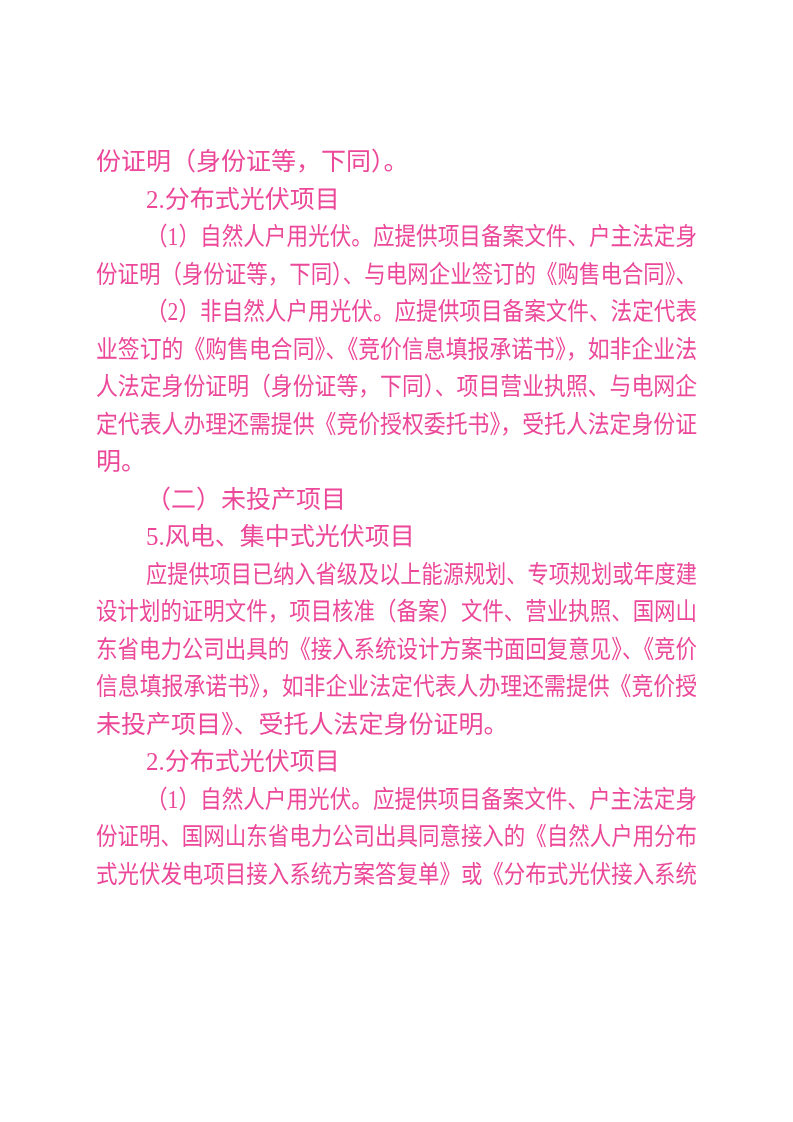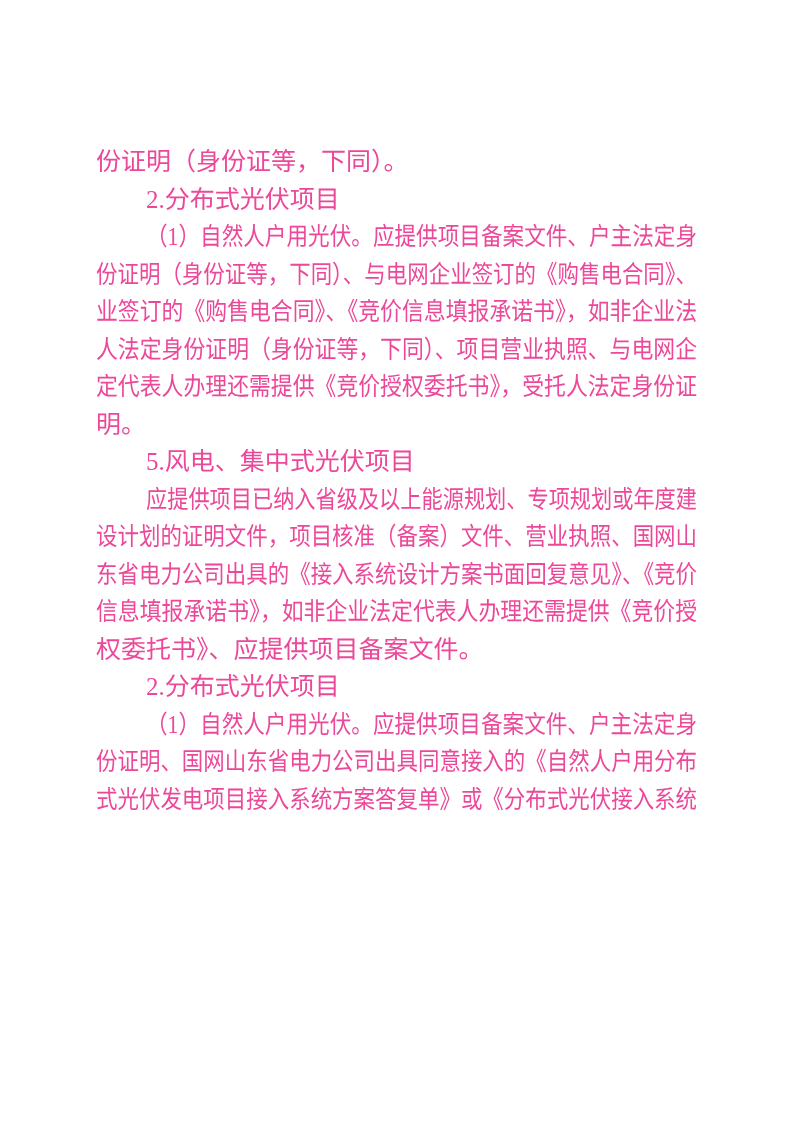--- a/index.html
+++ b/index.html
@@ -40,28 +40,30 @@
 </style>
 </head>
 <body>
 
 <div class="page">
   <div class="text-block" id="doc-body">
       <div class="line"><span class="t">份证明（身份证等，下同）。</span></div>
       <div class="line ind"><span class="t">2.分布式光伏项目</span></div>
       <div class="line ind"><span class="t" style="transform: scaleX(0.8643);">（1）自然人户用光伏。应提供项目备案文件、户主法定身</span></div>
       <div class="line"><span class="t" style="transform: scaleX(0.8586);">份证明（身份证等，下同）、与电网企业签订的《购售电合同》、</span></div>
+      <div class="line ind"><span class="t" style="transform: scaleX(0.8643);">（2）非自然人户用光伏。应提供项目备案文件、法定代表</span></div>
       <div class="line"><span class="t" style="transform: scaleX(0.8742);">业签订的《购售电合同》、《竞价信息填报承诺书》，如非企业法</span></div>
       <div class="line"><span class="t" style="transform: scaleX(0.8742);">人法定身份证明（身份证等，下同）、项目营业执照、与电网企</span></div>
       <div class="line"><span class="t" style="transform: scaleX(0.8742);">定代表人办理还需提供《竞价授权委托书》，受托人法定身份证</span></div>
       <div class="line"><span class="t">明。</span></div>
+      <div class="line ind"><span class="t">（二）未投产项目</span></div>
       <div class="line ind"><span class="t">5.风电、集中式光伏项目</span></div>
       <div class="line ind"><span class="t" style="transform: scaleX(0.8477);">应提供项目已纳入省级及以上能源规划、专项规划或年度建</span></div>
       <div class="line"><span class="t" style="transform: scaleX(0.8586);">设计划的证明文件，项目核准（备案）文件、营业执照、国网山</span></div>
       <div class="line"><span class="t" style="transform: scaleX(0.8586);">东省电力公司出具的《接入系统设计方案书面回复意见》、《竞价</span></div>
       <div class="line"><span class="t" style="transform: scaleX(0.8742);">信息填报承诺书》，如非企业法定代表人办理还需提供《竞价授</span></div>
-      <div class="line"><span class="t">权委托书》、应提供项目备案文件。</span></div>
+      <div class="line"><span class="t">未投产项目》、受托人法定身份证明。</span></div>
       <div class="line ind"><span class="t">2.分布式光伏项目</span></div>
       <div class="line ind"><span class="t" style="transform: scaleX(0.8643);">（1）自然人户用光伏。应提供项目备案文件、户主法定身</span></div>
       <div class="line"><span class="t" style="transform: scaleX(0.8586);">份证明、国网山东省电力公司出具同意接入的《自然人户用分布</span></div>
       <div class="line"><span class="t" style="transform: scaleX(0.8586);">式光伏发电项目接入系统方案答复单》或《分布式光伏接入系统</span></div>
     </div>
 </div>
 
 </body></html>

